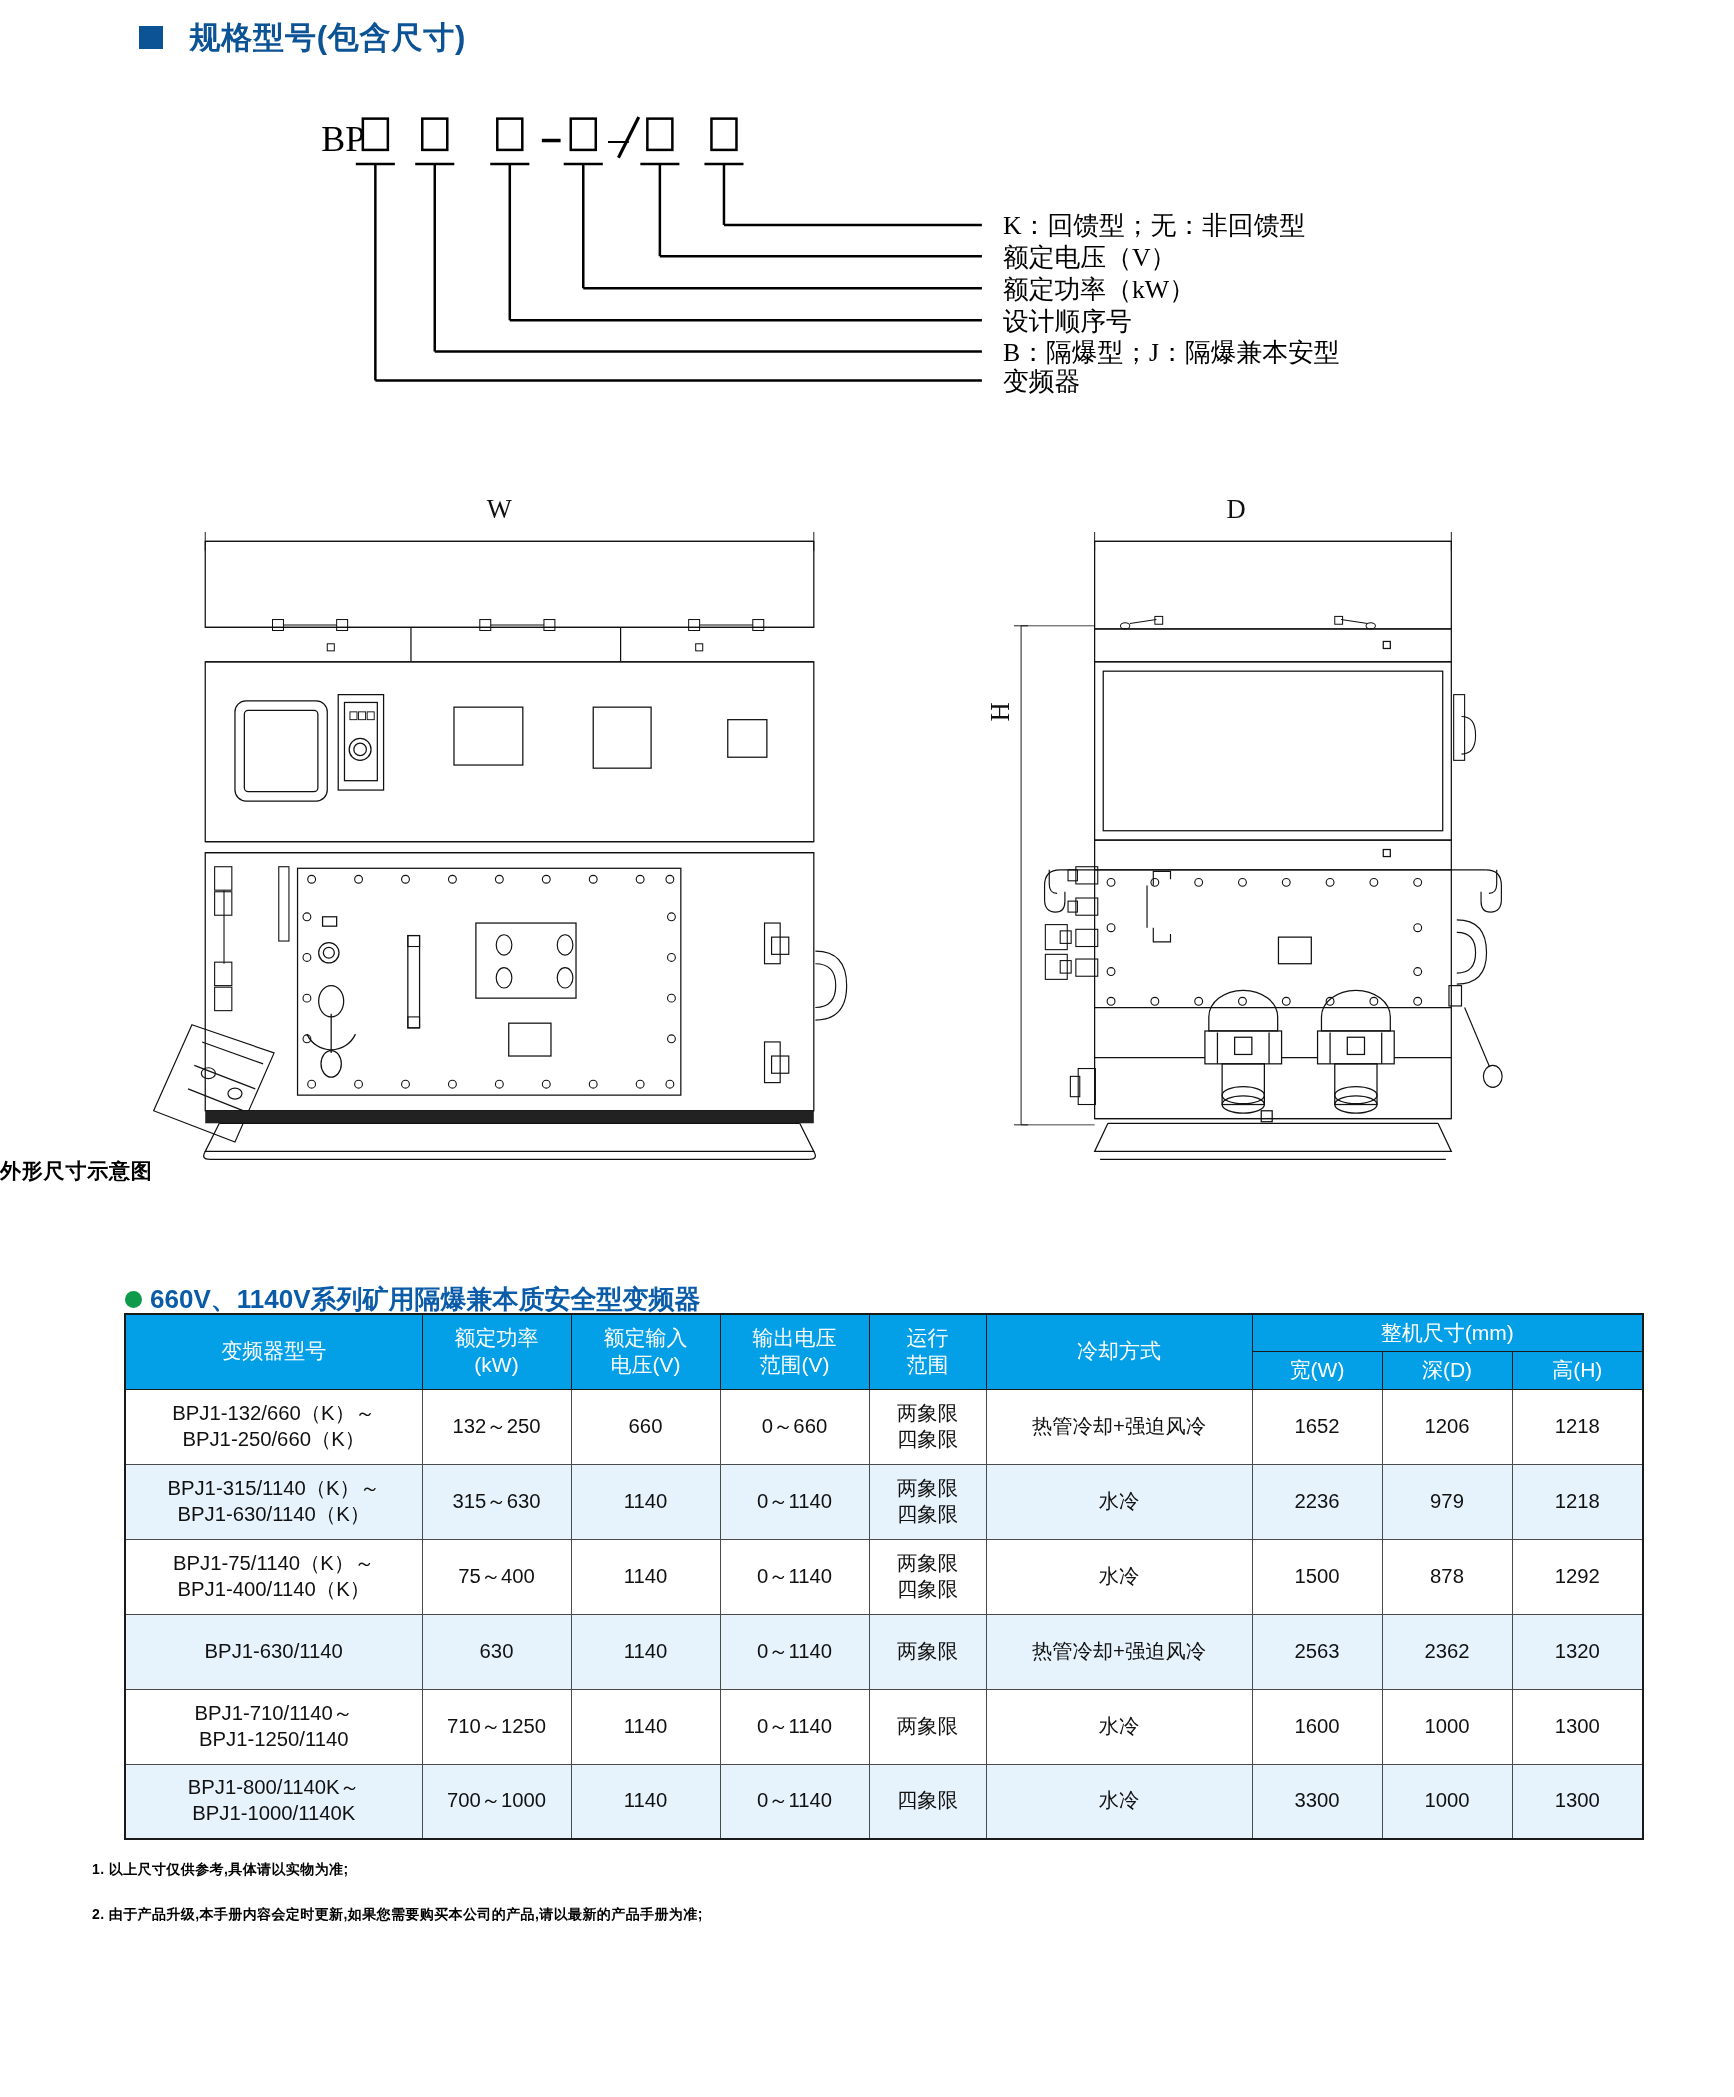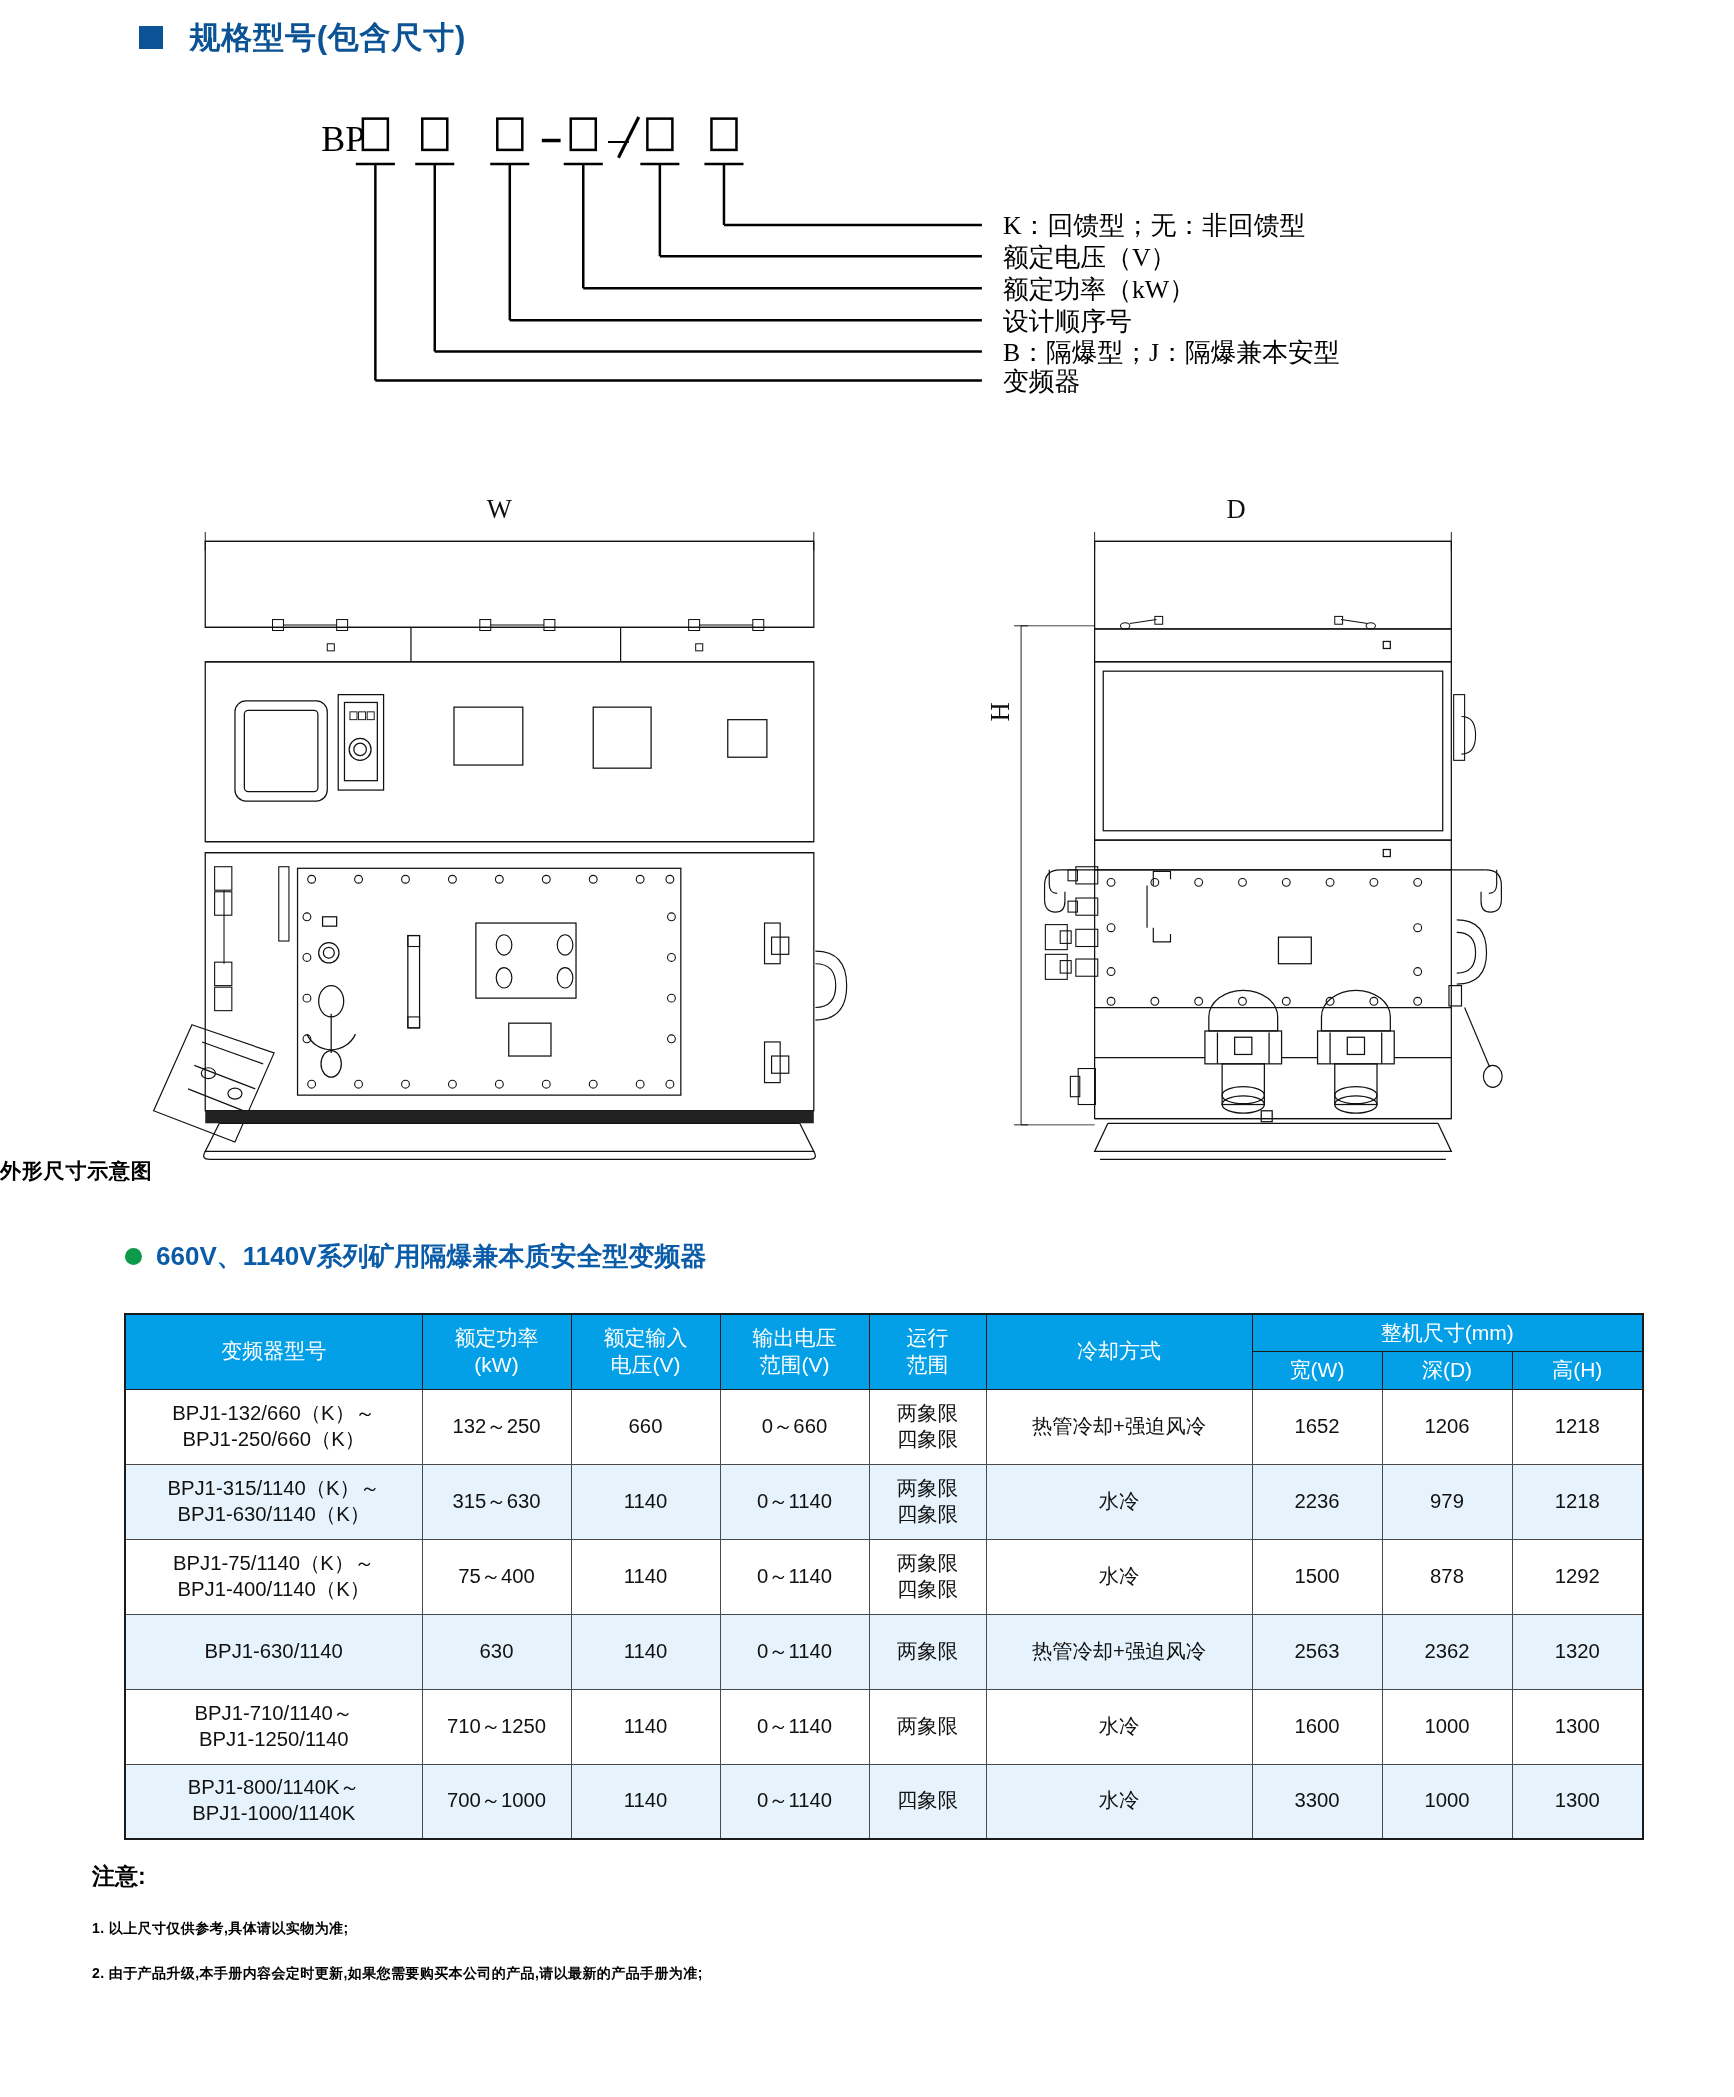--- a/index.html
+++ b/index.html
@@ -42,22 +42,22 @@
   }
   .drawings svg { display:block; }
   .drawing-caption {
     position: absolute; left: 0; top: 1157px; width: 1734px;
     font-size: 21px; font-weight: bold;
     letter-spacing: 0.8px;
   }
 
   
   .table-head {
-    position: absolute; left: 125px; top: 1243px;
-    display: flex; align-items: center; gap: 14px;
+    position: absolute; left: 125px; top: 1286px;
+    display: flex; align-items: center; gap: 8px;
   }
   .dot-bullet {
     width: 17px; height: 17px; border-radius: 50%;
     background: #0E9A4B;
   }
   .table-head-title {
     font-size: 26px; font-weight: bold; color: #0A5BA8;
     letter-spacing: 0px; line-height: 1;
   }
 
@@ -581,17 +581,16 @@
       <td>水冷</td>
       <td>3300</td>
       <td>1000</td>
       <td>1300</td>
     </tr>
   </tbody>
 </table>
 </div>
 
 <div class="notes">
-  <div class="note-title">注意:</div>
   <div class="note-line">1. 以上尺寸仅供参考,具体请以实物为准;</div>
   <div class="note-line">2. 由于产品升级,本手册内容会定时更新,如果您需要购买本公司的产品,请以最新的产品手册为准;</div>
 </div>
 
 
 </body></html>

